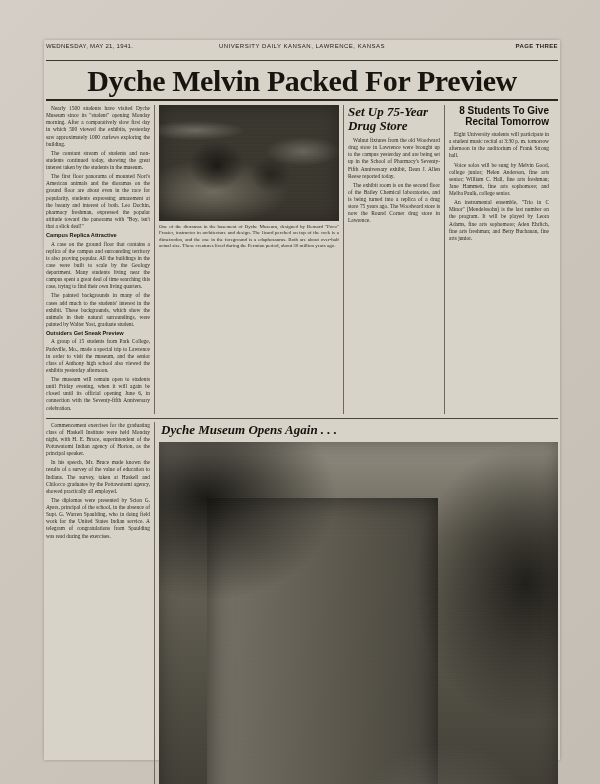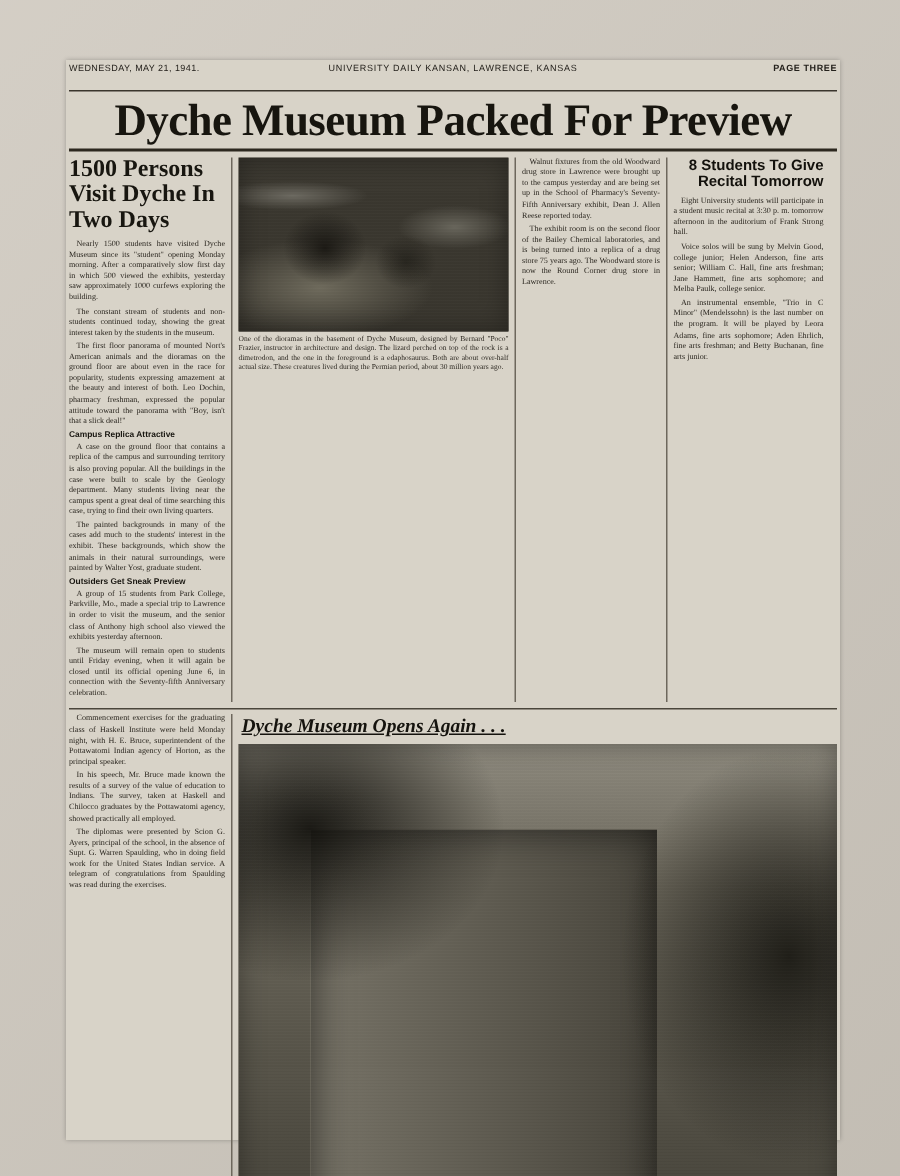--- a/index.html
+++ b/index.html
@@ -169,21 +169,20 @@
   }
   .bcol1 { width: 104px; }
   .bigphoto-wrap { flex: 1; position: relative; }
   .bigtitle {
     font-family: "Liberation Serif", serif;
     font-style: italic;
     font-weight: bold;
     font-size: 13px;
     color: #15130e;
     margin: 0 0 4px 2px;
-    text-decoration: underline;
   }
   .photo.building {
     height: 472px;
   }
 
   
   .diorama-art {
     position: absolute; inset: 0;
     background:
       radial-gradient(ellipse 60% 40% at 30% 75%, #6e6a5c 0%, #3a372f 70%),
@@ -240,27 +239,26 @@
 <div class="page">
   <div class="paper">
 
     <div class="masthead">
       <span class="mh-left">WEDNESDAY, MAY 21, 1941.</span>
       <span class="mh-center">UNIVERSITY DAILY KANSAN, LAWRENCE, KANSAS</span>
       <span class="mh-right">PAGE THREE</span>
     </div>
     <div class="rule"></div>
 
-    <div class="headline">Dyche Museum Packed For Preview</div>
+    <div class="headline">Dyche Melvin Packed For Preview</div>
     <div class="rule-thick"></div>
 
     <div class="topzone">
 
       <div class="col col1">
-        <div class="deck">1500 Persons Visit Dyche In Two Days</div>
         <div class="body-text">
           <p>Nearly 1500 students have visited Dyche Museum since its "student" opening Monday morning. After a comparatively slow first day in which 500 viewed the exhibits, yesterday saw approximately 1000 curfews exploring the building.</p>
           <p>The constant stream of students and non-students continued today, showing the great interest taken by the students in the museum.</p>
           <p>The first floor panorama of mounted Nort's American animals and the dioramas on the ground floor are about even in the race for popularity, students expressing amazement at the beauty and interest of both. Leo Dochin, pharmacy freshman, expressed the popular attitude toward the panorama with "Boy, isn't that a slick deal!"</p>
           <div class="subhead">Campus Replica Attractive</div>
           <p>A case on the ground floor that contains a replica of the campus and surrounding territory is also proving popular. All the buildings in the case were built to scale by the Geology department. Many students living near the campus spent a great deal of time searching this case, trying to find their own living quarters.</p>
           <p>The painted backgrounds in many of the cases add much to the students' interest in the exhibit. These backgrounds, which show the animals in their natural surroundings, were painted by Walter Yost, graduate student.</p>
           <div class="subhead">Outsiders Get Sneak Preview</div>
           <p>A group of 15 students from Park College, Parkville, Mo., made a special trip to Lawrence in order to visit the museum, and the senior class of Anthony high school also viewed the exhibits yesterday afternoon.</p>
           <p>The museum will remain open to students until Friday evening, when it will again be closed until its official opening June 6, in connection with the Seventy-fifth Anniversary celebration.</p>
@@ -274,20 +272,21 @@
           <div class="diorama-art"></div>
           <div class="grain"></div>
           <div class="edge-shadow"></div>
         </div>
         <div class="cutline">One of the dioramas in the basement of Dyche Museum, designed by Bernard "Poco" Frazier, instructor in architecture and design. The lizard perched on top of the rock is a dimetrodon, and the one in the foreground is a edaphosaurus. Both are about over-half actual size. These creatures lived during the Permian period, about 30 million years ago.</div>
       </div>
 
       <div class="vrule"></div>
 
       <div class="col col3">
+        <div class="italhead">Set Up 75-Year Drug Store</div>
         <div class="body-text">
           <p>Walnut fixtures from the old Woodward drug store in Lawrence were brought up to the campus yesterday and are being set up in the School of Pharmacy's Seventy-Fifth Anniversary exhibit, Dean J. Allen Reese reported today.</p>
           <p>The exhibit room is on the second floor of the Bailey Chemical laboratories, and is being turned into a replica of a drug store 75 years ago. The Woodward store is now the Round Corner drug store in Lawrence.</p>
         </div>
       </div>
 
       <div class="vrule"></div>
 
       <div class="col col4">
         <div class="sanshead">8 Students To Give Recital Tomorrow</div>

